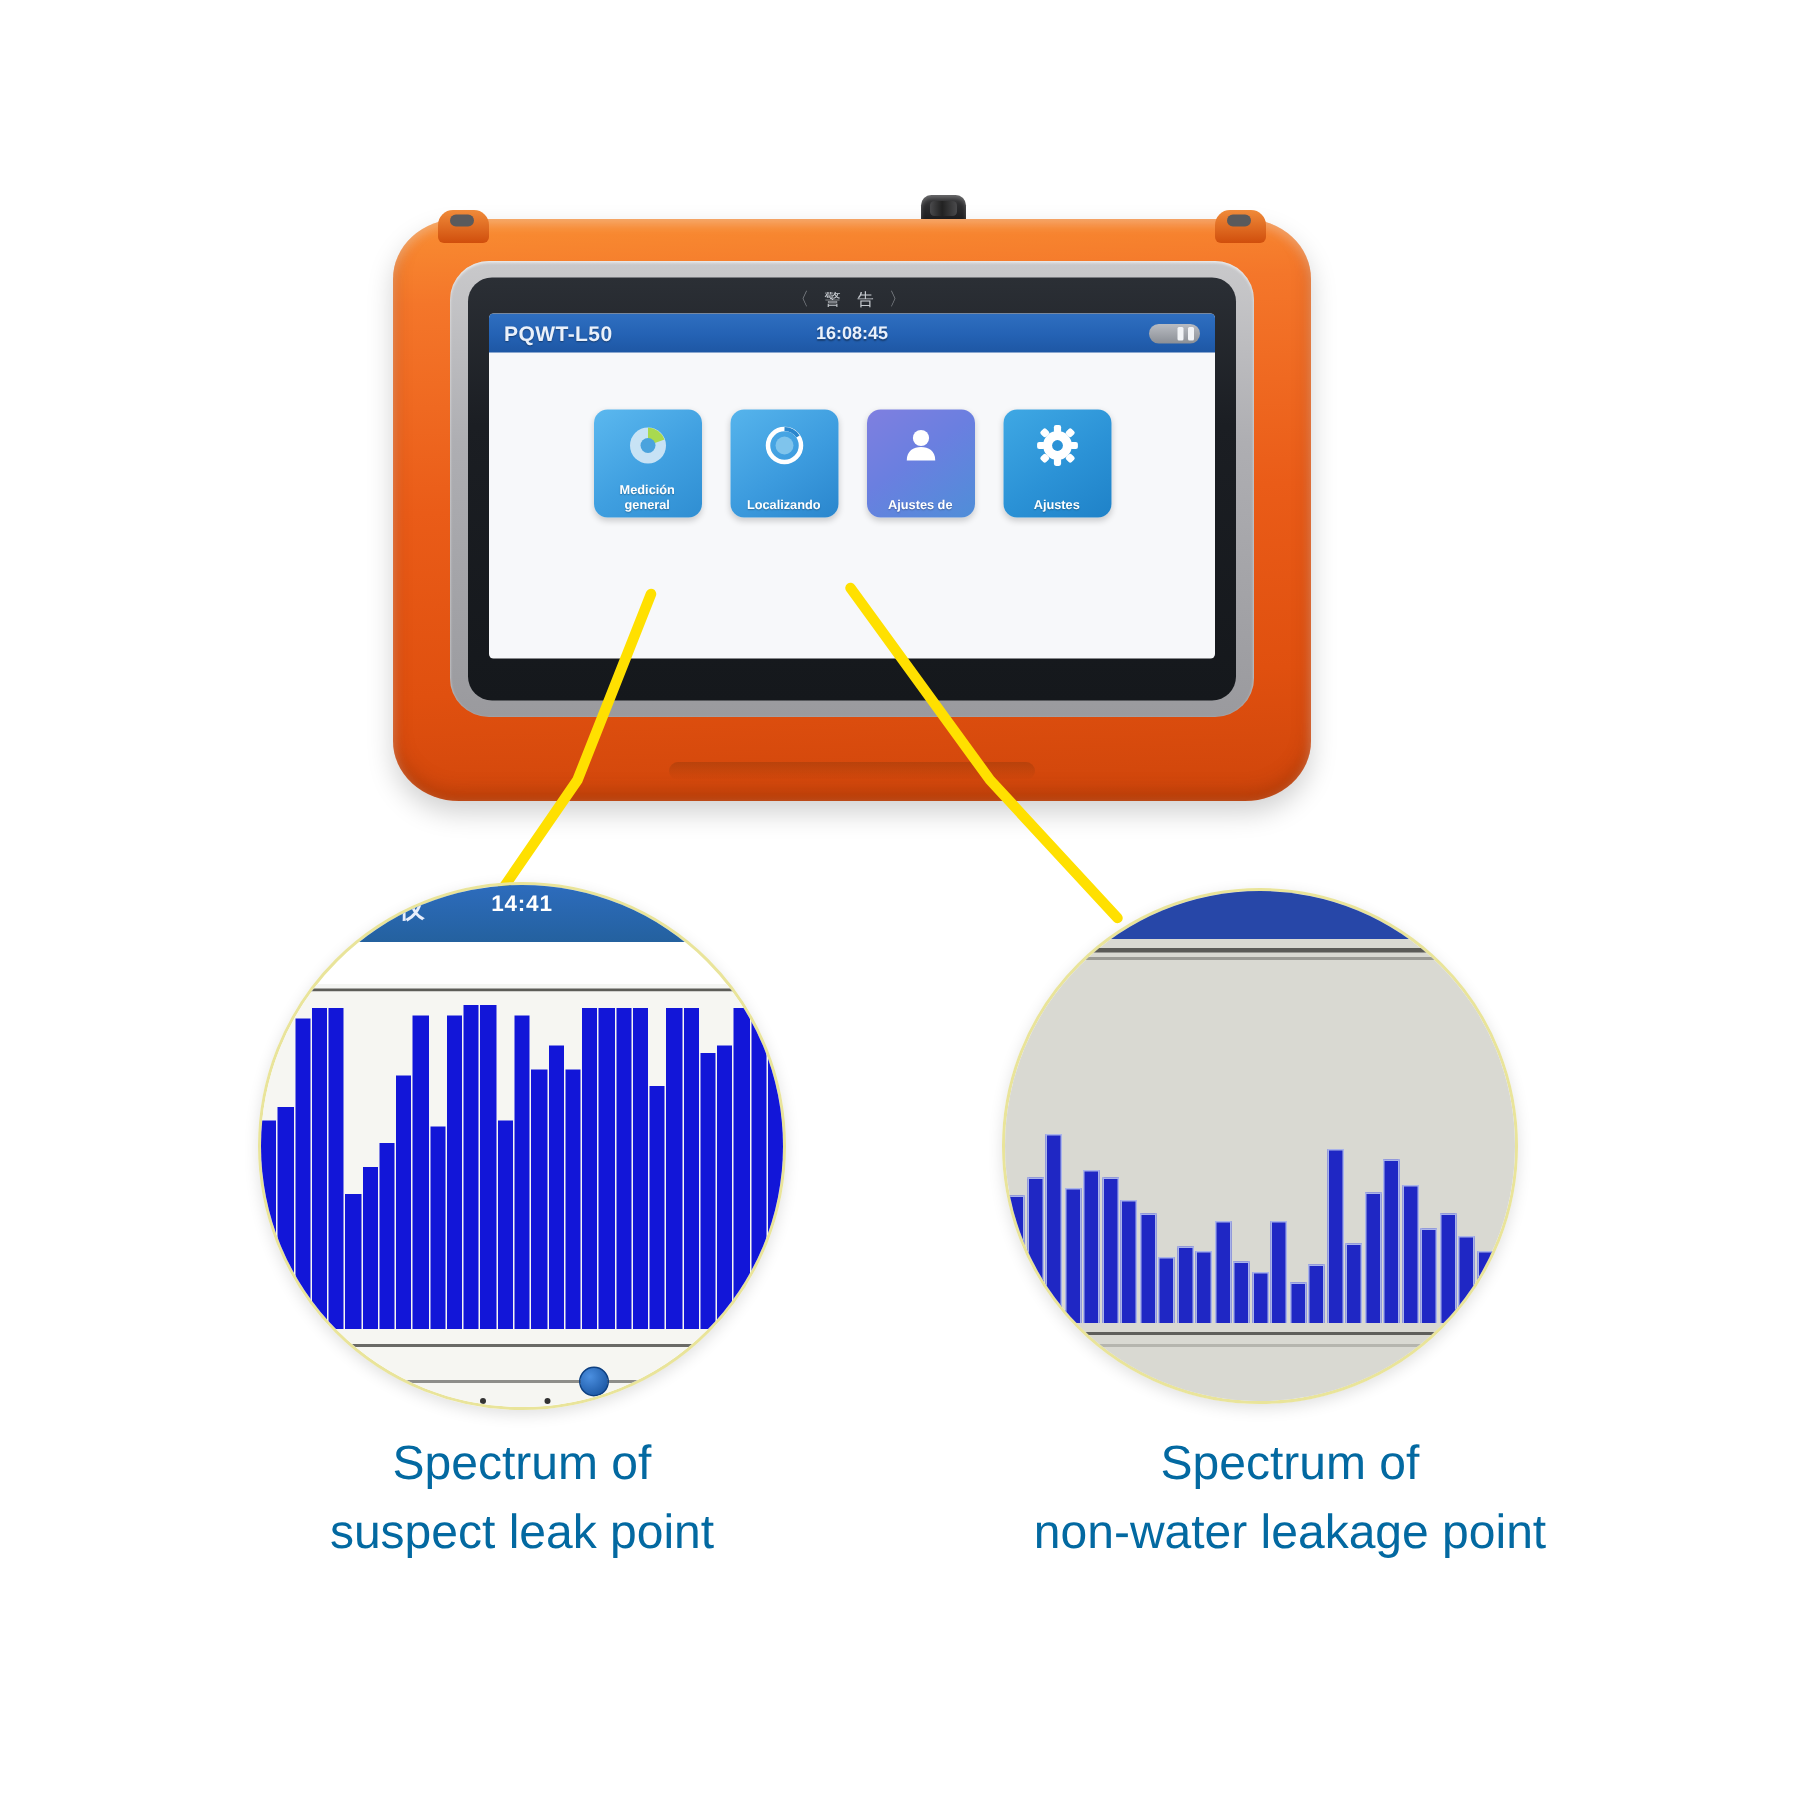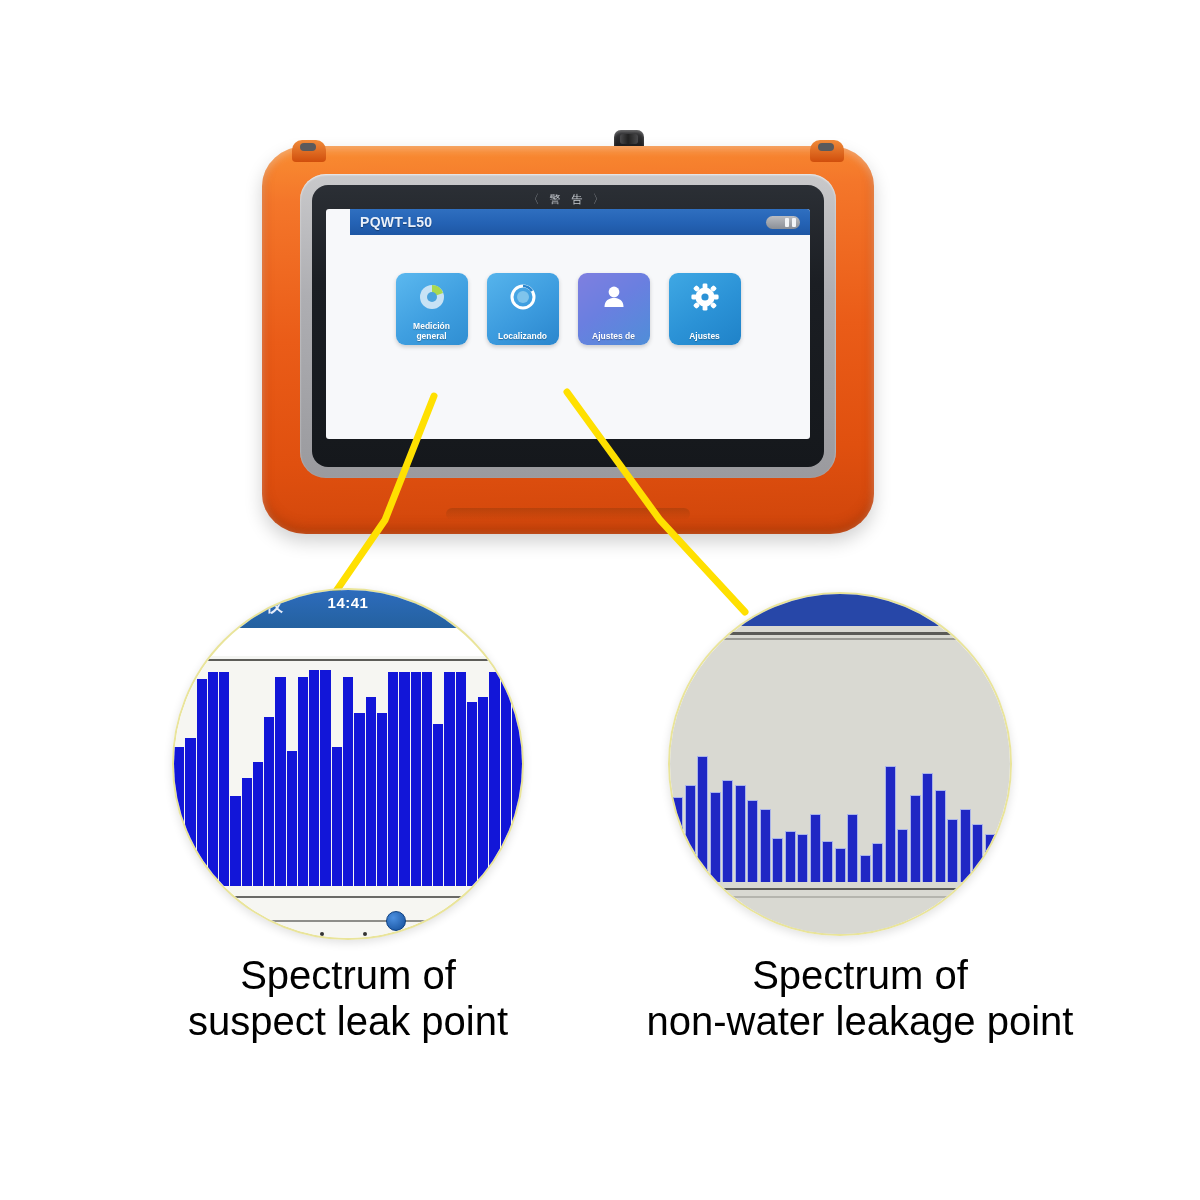--- a/index.html
+++ b/index.html
@@ -68,21 +68,21 @@
   }
   .frame-top-label{
     position:absolute; left:0; right:0; top:4px; height:20px;
     display:flex; align-items:center; justify-content:center;
     color:#d7dbe0; font-size:11px; letter-spacing:4px; opacity:.9;
   }
   .frame-top-label .chev{ opacity:.55; font-size:12px; padding:0 6px; }
 
   .screen {
     position: absolute; left: 14px; top: 24px; right: 14px; bottom: 28px;
-    background: #f7f8fa; border-radius: 3px; overflow: hidden; padding-left: 24px;
+    background: #f7f8fa; border-radius: 3px; overflow: hidden;
   }
   .statusbar{
     height: 26px; background: linear-gradient(180deg,#2f6fc0 0%,#2462b4 55%,#1e57a4 100%);
     display:flex; align-items:center; position:relative; color:#eaf1fb;
   }
   .sb-model{ position:absolute; left:10px; font-size:14px; font-weight:700; letter-spacing:.3px;
              text-shadow:0 1px 1px rgba(0,0,0,.35); }
   .sb-time{ position:absolute; left:0; right:0; text-align:center; font-size:12px; font-weight:700;
             text-shadow:0 1px 1px rgba(0,0,0,.35); }
   .battery{ position:absolute; right:10px; width:34px; height:13px; display:flex; align-items:center; }
@@ -156,22 +156,22 @@
   .cr-rule-top2{ position:absolute; left:0; right:0; top:44px; height:2px; background:#9b9b95; }
   .cr-plot{ position:absolute; left:0; right:0; top:46px; bottom:52px;
             display:flex; align-items:flex-end; gap:1.5px; padding:0 2px; }
   .cr-plot .bar{ flex:1 1 0; background:#1f27c4; border:1px solid #a9b3ea; border-bottom:none; }
   .cr-foot{ position:absolute; left:0; right:0; bottom:0; height:52px; background:#d9d9d2; }
   .cr-foot .l1{ position:absolute; left:0; right:0; top:6px; height:2px; background:#5f5f5b; }
   .cr-foot .l2{ position:absolute; left:0; right:0; top:14px; height:2px; background:#b5b5ae; }
 
   
   .caption{
-    position:absolute; text-align:center; color:#000000;
-    font-size:40px; line-height:46px; font-weight:400;
+    position:absolute; text-align:center; color:#0369a1;
+    font-size:32px; line-height:46px; font-weight:400;
     font-family:"Liberation Sans", sans-serif;
   }
   #caption-left{ left:148px; top:952px; width:400px; }
   #caption-right{ left:640px; top:952px; width:440px; }
 </style>
 </head>
 <body>
 
 <div id="stage">
 
@@ -190,20 +190,21 @@
         <div class="frame-top-label">
           <span class="chev">〈</span>
           <span>警 告</span>
           <span class="chev">〉</span>
         </div>
 
         <div class="screen">
 
           <div class="statusbar">
             <span class="sb-model">PQWT-L50</span>
+            <span class="sb-time">16:08:45</span>
             <span class="battery">
               <span class="batt-body">
                 <span class="batt-seg s1"></span>
                 <span class="batt-seg s2"></span>
               </span>
             </span>
           </div>
 
           <div class="apps">
 

